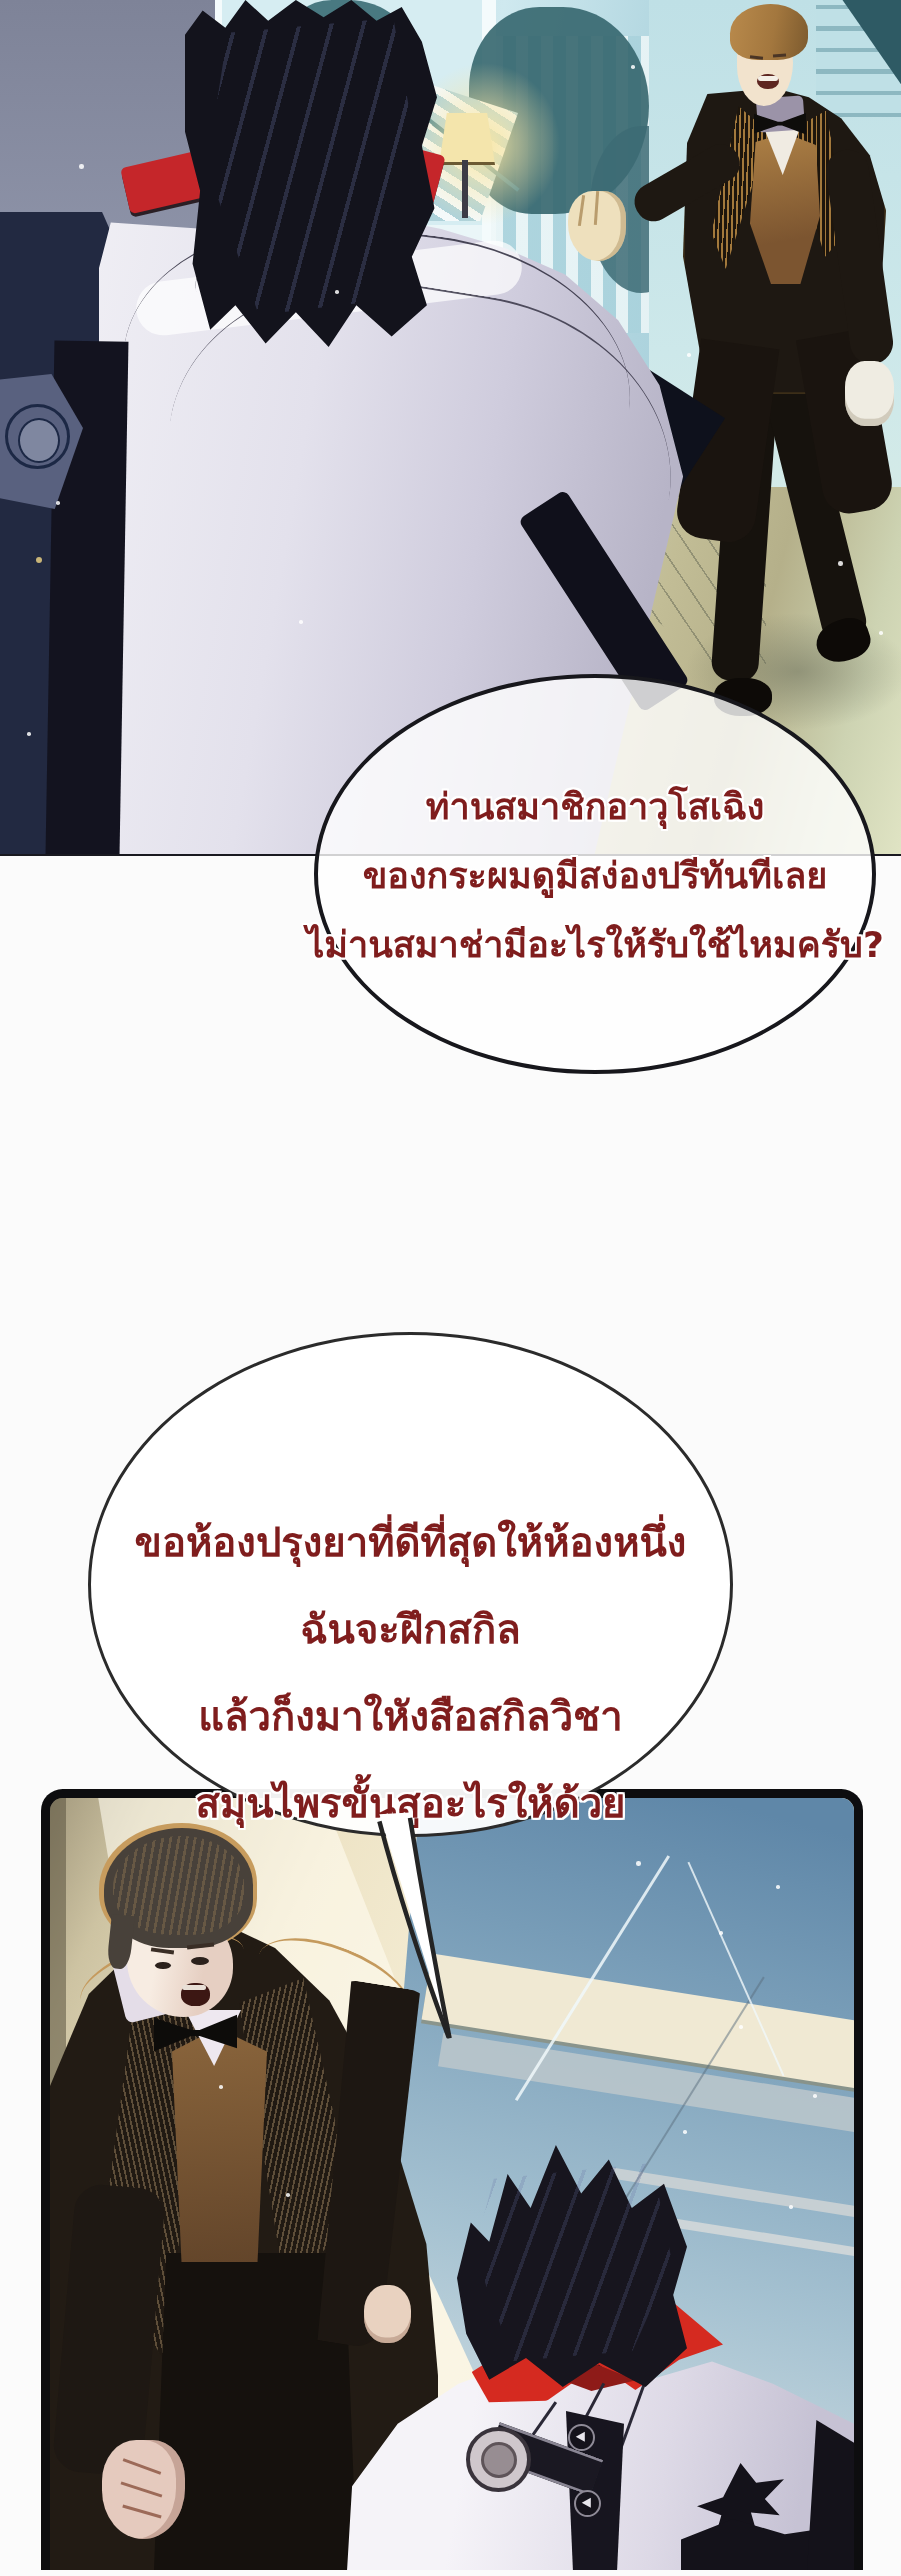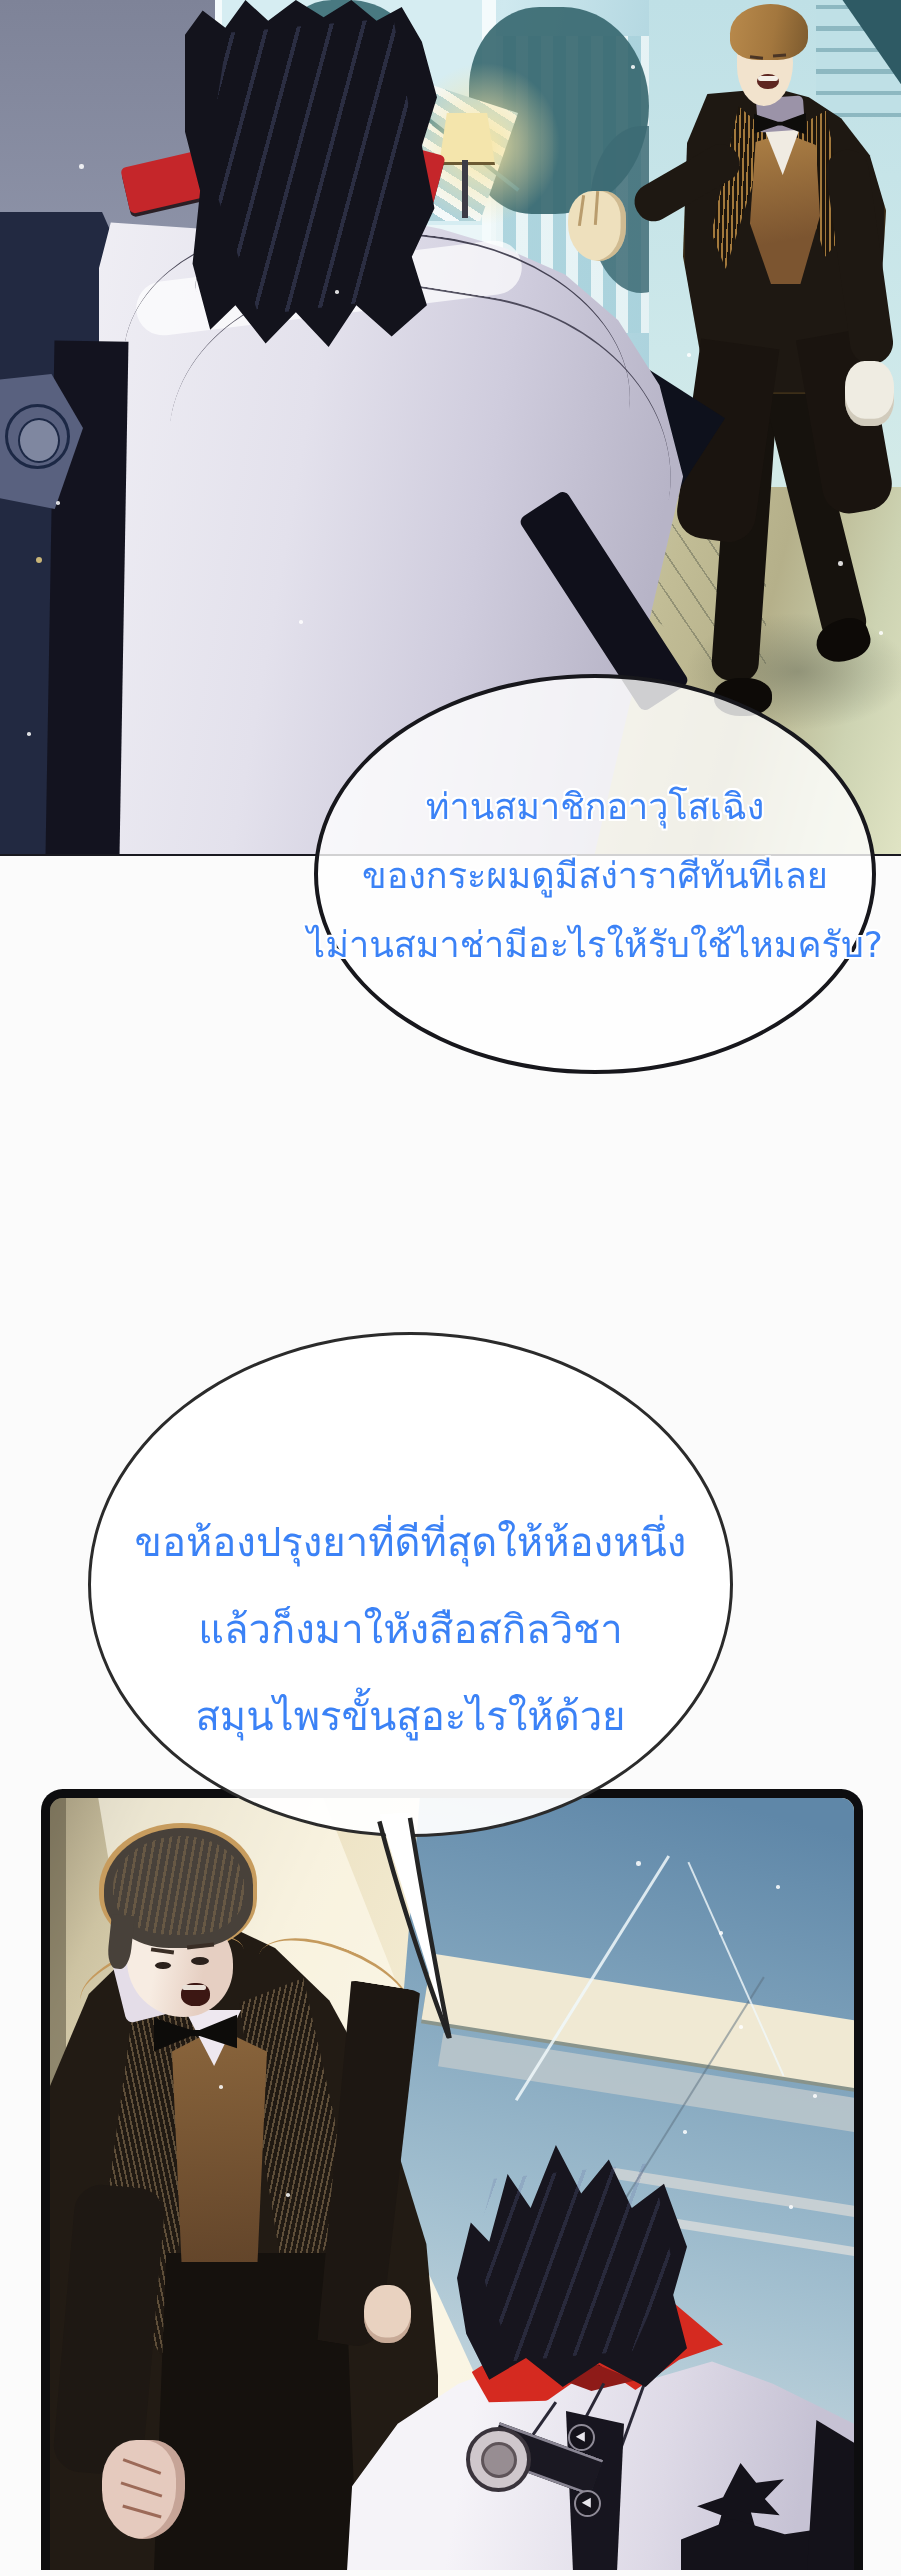--- a/index.html
+++ b/index.html
@@ -16,21 +16,21 @@
   #panel2{position:absolute;left:41px;top:1789px;width:822px;height:781px;box-sizing:border-box;
           border:9px solid #0d0d0f;border-bottom:none;border-radius:21.6px 21.6px 0 0;overflow:hidden;
           background:linear-gradient(115deg,#a49a7e 0%,#cdc3a2 9%,#eee4c6 26%,#f5eed7 46%,#f0e8cd 66%,#e9e0c2 84%,#efe7cf 100%);}
 
   
   .bubble{position:absolute;border-radius:50%;box-sizing:border-box;display:flex;flex-direction:column;align-items:center;z-index:20;}
   #bubble1{left:314px;top:674px;width:562px;height:400px;background:rgba(255,255,255,.8);
            border:4.5px solid #17171c;padding-top:94px;}
   #bubble2{left:88px;top:1332px;width:645px;height:505px;background:rgba(255,255,255,.94);
            border:3.6px solid #2b2b2b;padding-top:164px;z-index:22;}
-  .ln{display:block;text-align:center;color:#3b82f6;font-weight:400;white-space:nowrap;
+  .ln{display:block;text-align:center;color:#7f1d1d;font-weight:700;white-space:nowrap;
       text-shadow:-1.8px -1.8px 0 #fff,1.8px -1.8px 0 #fff,-1.8px 1.8px 0 #fff,1.8px 1.8px 0 #fff,0 -1.8px 0 #fff,0 1.8px 0 #fff,-1.8px 0 0 #fff,1.8px 0 0 #fff;}
   #bubble1 .ln{font-size:36px;line-height:69px;}
   #bubble2 .ln{font-size:40px;line-height:87px;}
   #tail2{position:absolute;left:356px;top:1807px;z-index:23;}
 </style>
 </head>
 <body>
 
 <div id="page">
 
@@ -115,21 +115,21 @@
     <div class="dot" style="left:299px;top:620px;width:3.6px;height:3.6px;"></div>
     <div class="dot" style="left:335px;top:290px;width:3.6px;height:3.6px;"></div>
     <div class="dot" style="left:631px;top:65px;width:3.6px;height:3.6px;"></div>
     <div class="dot" style="left:687px;top:353px;width:3.6px;height:3.6px;"></div>
     <div class="dot" style="left:838px;top:561px;width:4.5px;height:4.5px;"></div>
     <div class="dot" style="left:879px;top:631px;width:3.6px;height:3.6px;"></div>
   </section>
 
   <div id="bubble1" class="bubble">
     <span class="ln">ท่านสมาชิกอาวุโสเฉิง</span>
-    <span class="ln">ของกระผมดูมีสง่าราศีทันทีเลย</span>
+    <span class="ln">ของกระผมดูมีสง่องปรีทันทีเลย</span>
     <span class="ln">ไม่านสมาช่ามีอะไรให้รับใช้ไหมครับ?</span>
   </div>
 
   <section id="panel2">
     <div class="s" style="left:0;top:0;width:804px;height:772px;background:rgba(255,252,240,.6);clip-path:polygon(6% 0,34% 0,72% 100%,22% 100%);"></div>
     <div class="s" style="left:0;top:0;width:804px;height:772px;background:linear-gradient(195deg,#5f87a8 4%,#7fa3bc 28%,#a7c3d2 55%,#cfdde2 78%,#e8eeee 100%);clip-path:polygon(46% 0,100% 0,100% 100%,64% 100%,42% 50%);"></div>
     <div class="s" style="left:374px;top:191px;width:460px;height:67px;background:#f0e9d3;box-shadow:0 3.6px 0 rgba(140,135,105,.6);transform:rotate(9deg);"></div>
     <div class="s" style="left:388px;top:269px;width:442px;height:34px;background:#b9c5cb;opacity:.9;transform:rotate(9deg);"></div>
     <div class="s" style="left:550px;top:389px;width:270px;height:10.8px;background:#c6cfd3;transform:rotate(9deg);"></div>
     <div class="s" style="left:586px;top:433px;width:234px;height:9px;background:#cdd5d8;transform:rotate(9deg);"></div>
@@ -203,20 +203,21 @@
     <div class="dot" style="left:689px;top:227px;width:3.6px;height:3.6px;"></div>
     <div class="dot" style="left:763px;top:296px;width:3.6px;height:3.6px;"></div>
     <div class="dot" style="left:633px;top:332px;width:3.6px;height:3.6px;"></div>
     <div class="dot" style="left:739px;top:407px;width:3.6px;height:3.6px;"></div>
     <div class="dot" style="left:169px;top:287px;width:3.6px;height:3.6px;"></div>
     <div class="dot" style="left:236px;top:395px;width:3.6px;height:3.6px;"></div>
   </section>
 
   <div id="bubble2" class="bubble">
     <span class="ln">ขอห้องปรุงยาที่ดีที่สุดให้ห้องหนึ่ง</span>
+    <span class="ln">ฉันจะฝึกสกิล</span>
     <span class="ln">แล้วก็งมาใหังสือสกิลวิชา</span>
     <span class="ln">สมุนไพรขั้นสูอะไรให้ด้วย</span>
   </div>
   <svg id="tail2" width="108" height="243" viewBox="0 0 120 270">
     <polygon points="26,8 60,6 104,258" fill="#ffffff"></polygon>
     <path d="M26,16 Q56,130 103,256" stroke="#242424" stroke-width="5" fill="none"></path>
     <path d="M60,12 Q80,135 104,257" stroke="#242424" stroke-width="5" fill="none"></path>
   </svg>
 
 </div>

